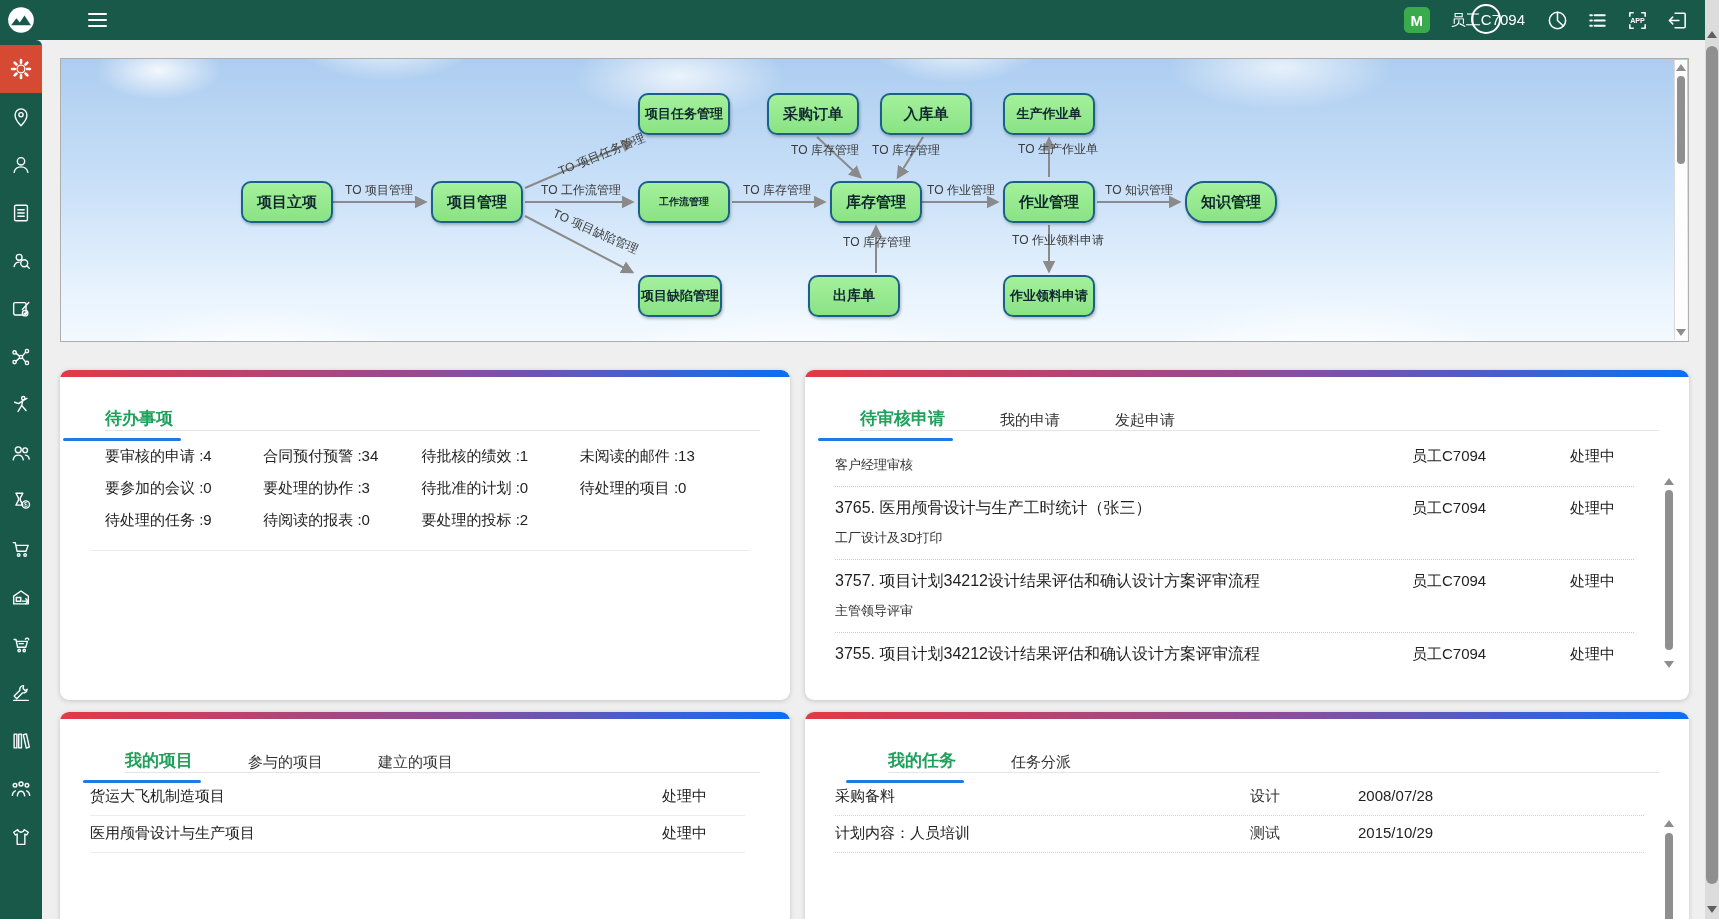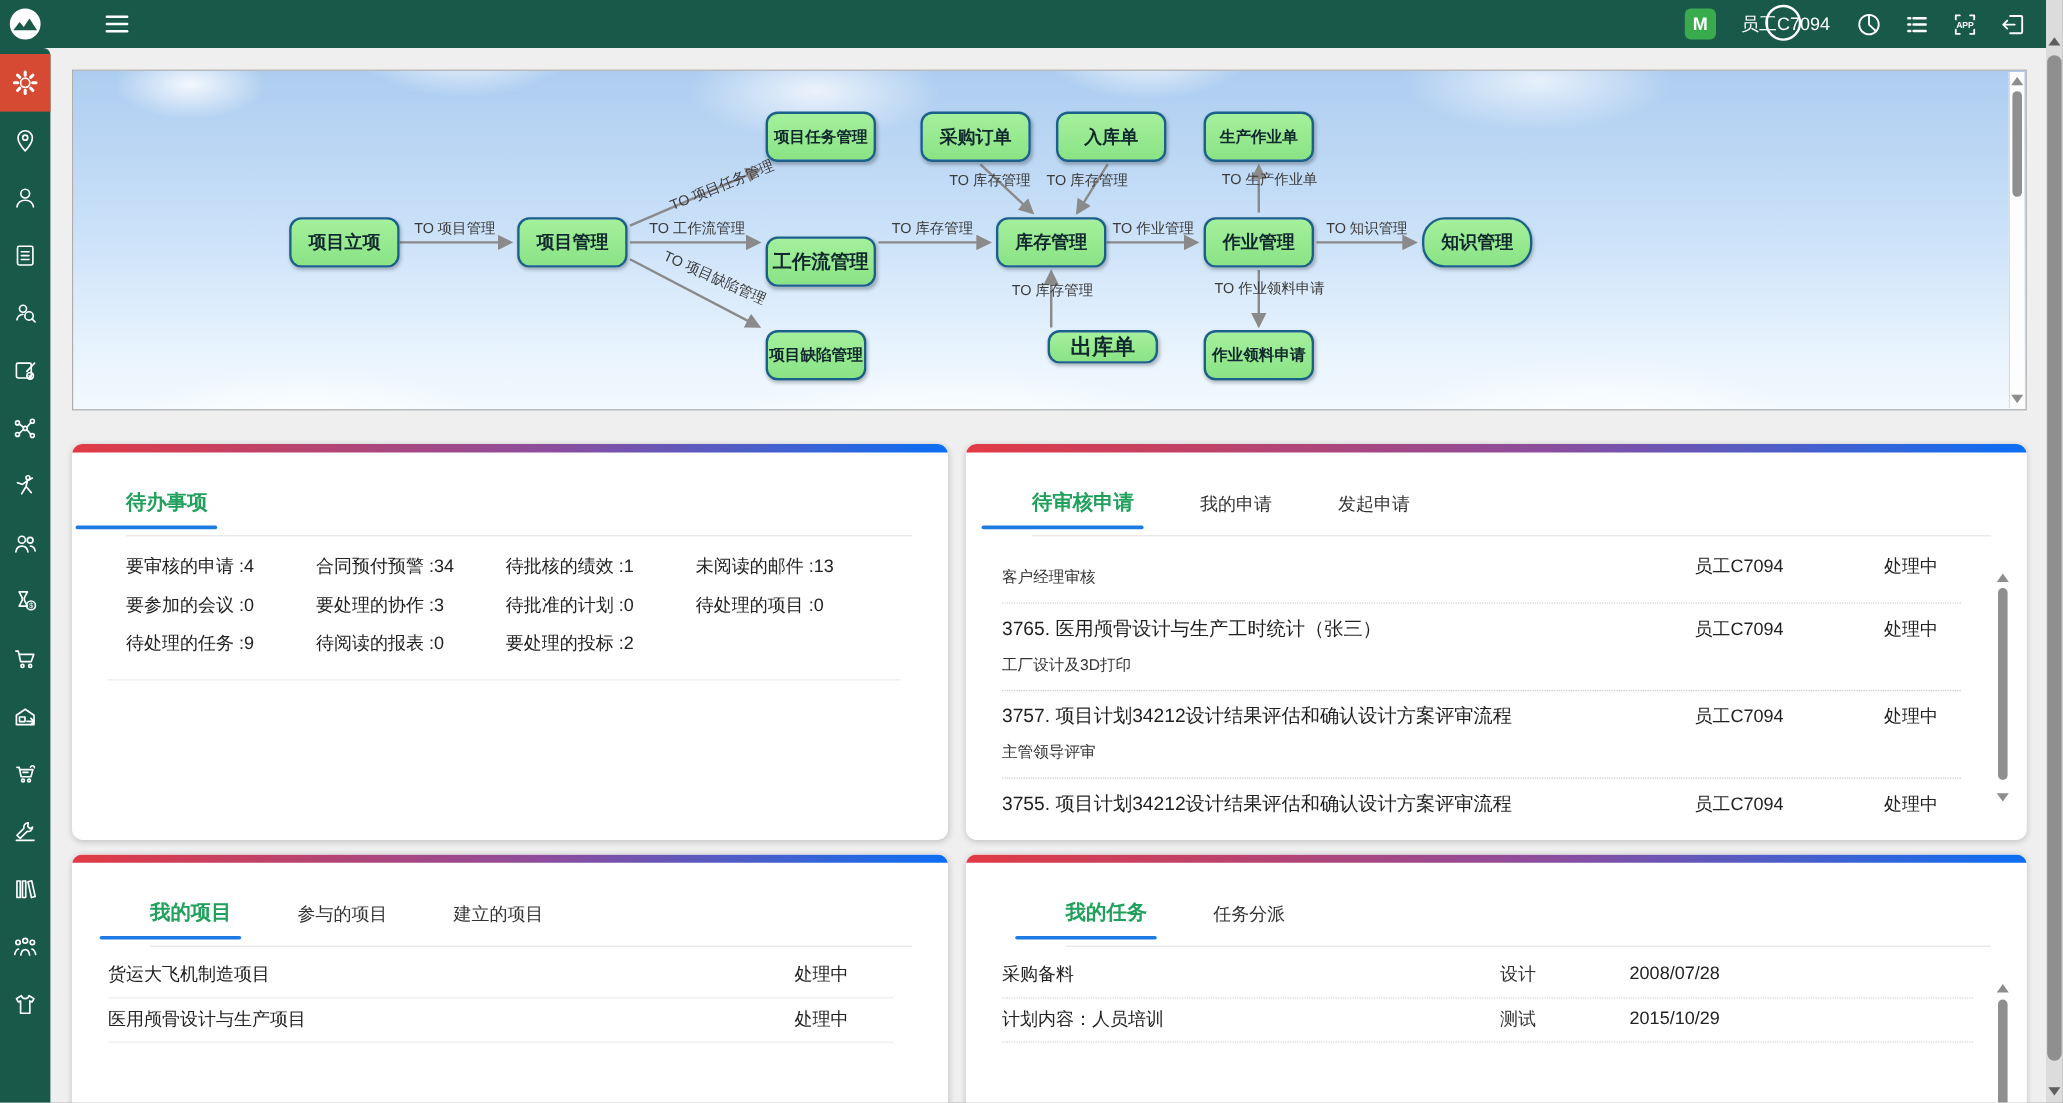--- a/index.html
+++ b/index.html
@@ -60,21 +60,21 @@
   .panel-sb { right:1px; top:1px; bottom:1px; width:13px; background:#fdfdfd; border-left:1px solid #dcdcdc; }
 
   
   .cards { position:absolute; left:18px; top:330px; right:16px; display:grid;
            grid-template-columns:730px 1fr; column-gap:15px; row-gap:12px; }
   .card { position:relative; background:#fff; border-radius:9px; box-shadow:0 1px 5px rgba(0,0,0,.18); overflow:hidden; }
   .card.h1 { height:330px; } .card.h2 { height:300px; }
   .grad-bar { height:7px; border-radius:9px 9px 0 0;
               background:linear-gradient(90deg,#e23a44 0%,#8b4d9e 55%,#0b6ef5 100%); }
   .card-head { display:flex; gap:55px; align-items:flex-end; border-bottom:1px solid #e5e5e5;
-               padding-bottom:16px; margin:30px 30px 0 45px; }
+               padding-bottom:0; margin:30px 30px 0 45px; }
   .card-head.ml55 { margin-left:55px; } .card-head.ml65 { margin-left:65px; } .card-head.ml83 { margin-left:83px; }
   .tab { font-size:15px; color:#333; cursor:pointer; position:relative; white-space:nowrap; }
   .tab.active { color:#1fa05b; font-weight:700; font-size:17px; }
   .tab.active::after { content:""; position:absolute; left:-42px; right:-8px; bottom:-11px; height:3px;
                        background:#1e7be4; border-radius:2px; }
 
   .todo-grid { display:grid; grid-template-columns:repeat(4,1fr); gap:13px 8px;
                padding:16px 60px 0 45px; font-size:15px; color:#222; }
   .todo-divider { margin:20px 40px 0 30px; border-top:1px solid #ececec; }
 
@@ -317,26 +317,26 @@
         <span class="vs-tri-up" style="top:4px"></span>
         <span class="vs-thumb" style="top:16px;height:88px"></span>
         <span class="vs-tri-dn" style="bottom:4px"></span>
       </div>
     <div class="fnode" style="left: 180px; top: 122px; width: 92px; height: 42px; font-size: 15px;">项目立项</div>
         <div class="fnode" style="left: 370px; top: 122px; width: 92px; height: 42px; font-size: 15px;">项目管理</div>
         <div class="fnode" style="left: 577px; top: 34px; width: 92px; height: 42px; font-size: 13px;">项目任务管理</div>
         <div class="fnode" style="left: 706px; top: 34px; width: 92px; height: 42px; font-size: 15px;">采购订单</div>
         <div class="fnode" style="left: 819px; top: 34px; width: 92px; height: 42px; font-size: 15px;">入库单</div>
         <div class="fnode" style="left: 942px; top: 34px; width: 92px; height: 42px; font-size: 13px;">生产作业单</div>
-        <div class="fnode" style="left: 577px; top: 122px; width: 92px; height: 42px; font-size: 16px; margin-top: 16px;">工作流管理</div>
+        <div class="fnode" style="left: 577px; top: 122px; width: 92px; height: 42px; font-size: 10px;">工作流管理</div>
         <div class="fnode" style="left: 769px; top: 122px; width: 92px; height: 42px; font-size: 15px;">库存管理</div>
         <div class="fnode" style="left: 942px; top: 122px; width: 92px; height: 42px; font-size: 15px;">作业管理</div>
         <div class="fnode" style="left: 1124px; top: 122px; width: 92px; height: 42px; font-size: 15px; border-radius: 19px;">知识管理</div>
         <div class="fnode" style="left: 577px; top: 216px; width: 84px; height: 42px; font-size: 13px;">项目缺陷管理</div>
-        <div class="fnode" style="left: 812px; top: 216px; width: 92px; height: 28px; font-size: 18px;">出库单</div>
+        <div class="fnode" style="left: 747px; top: 216px; width: 92px; height: 42px; font-size: 14px;">出库单</div>
         <div class="fnode" style="left: 942px; top: 216px; width: 92px; height: 42px; font-size: 13px;">作业领料申请</div>
       </section>
 
     <div class="cards">
 
       <div class="card h1">
         <div class="grad-bar"></div>
         <div class="card-head">
           <span class="tab active">待办事项</span>
         </div>

